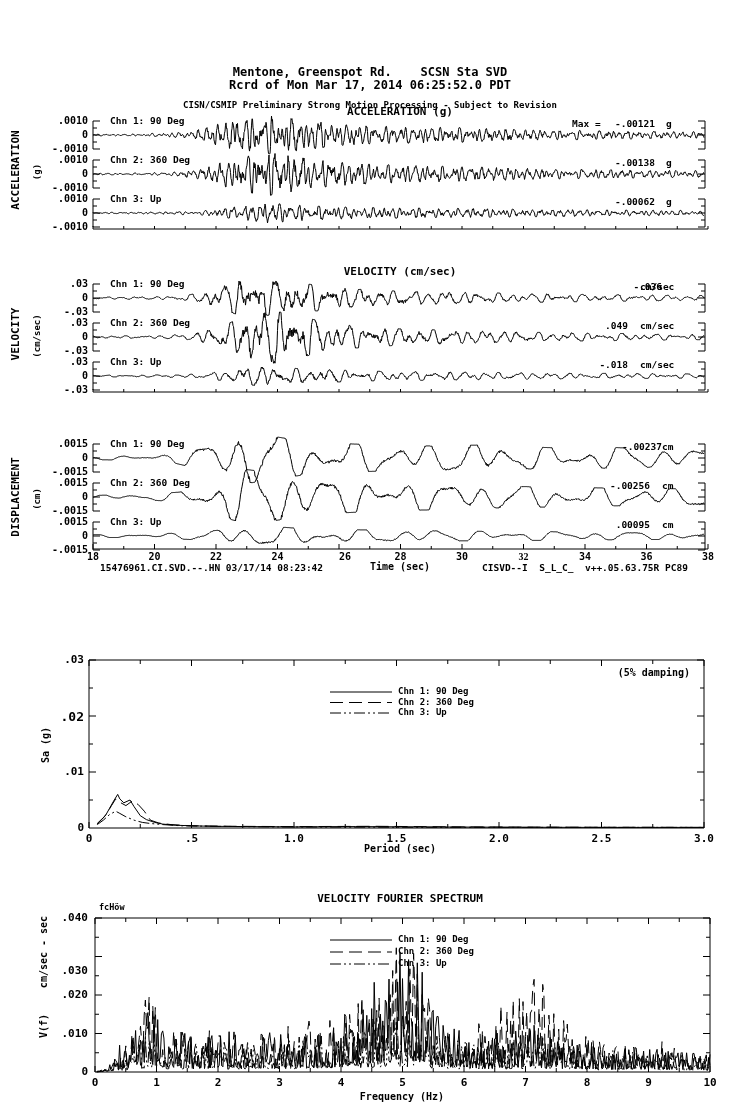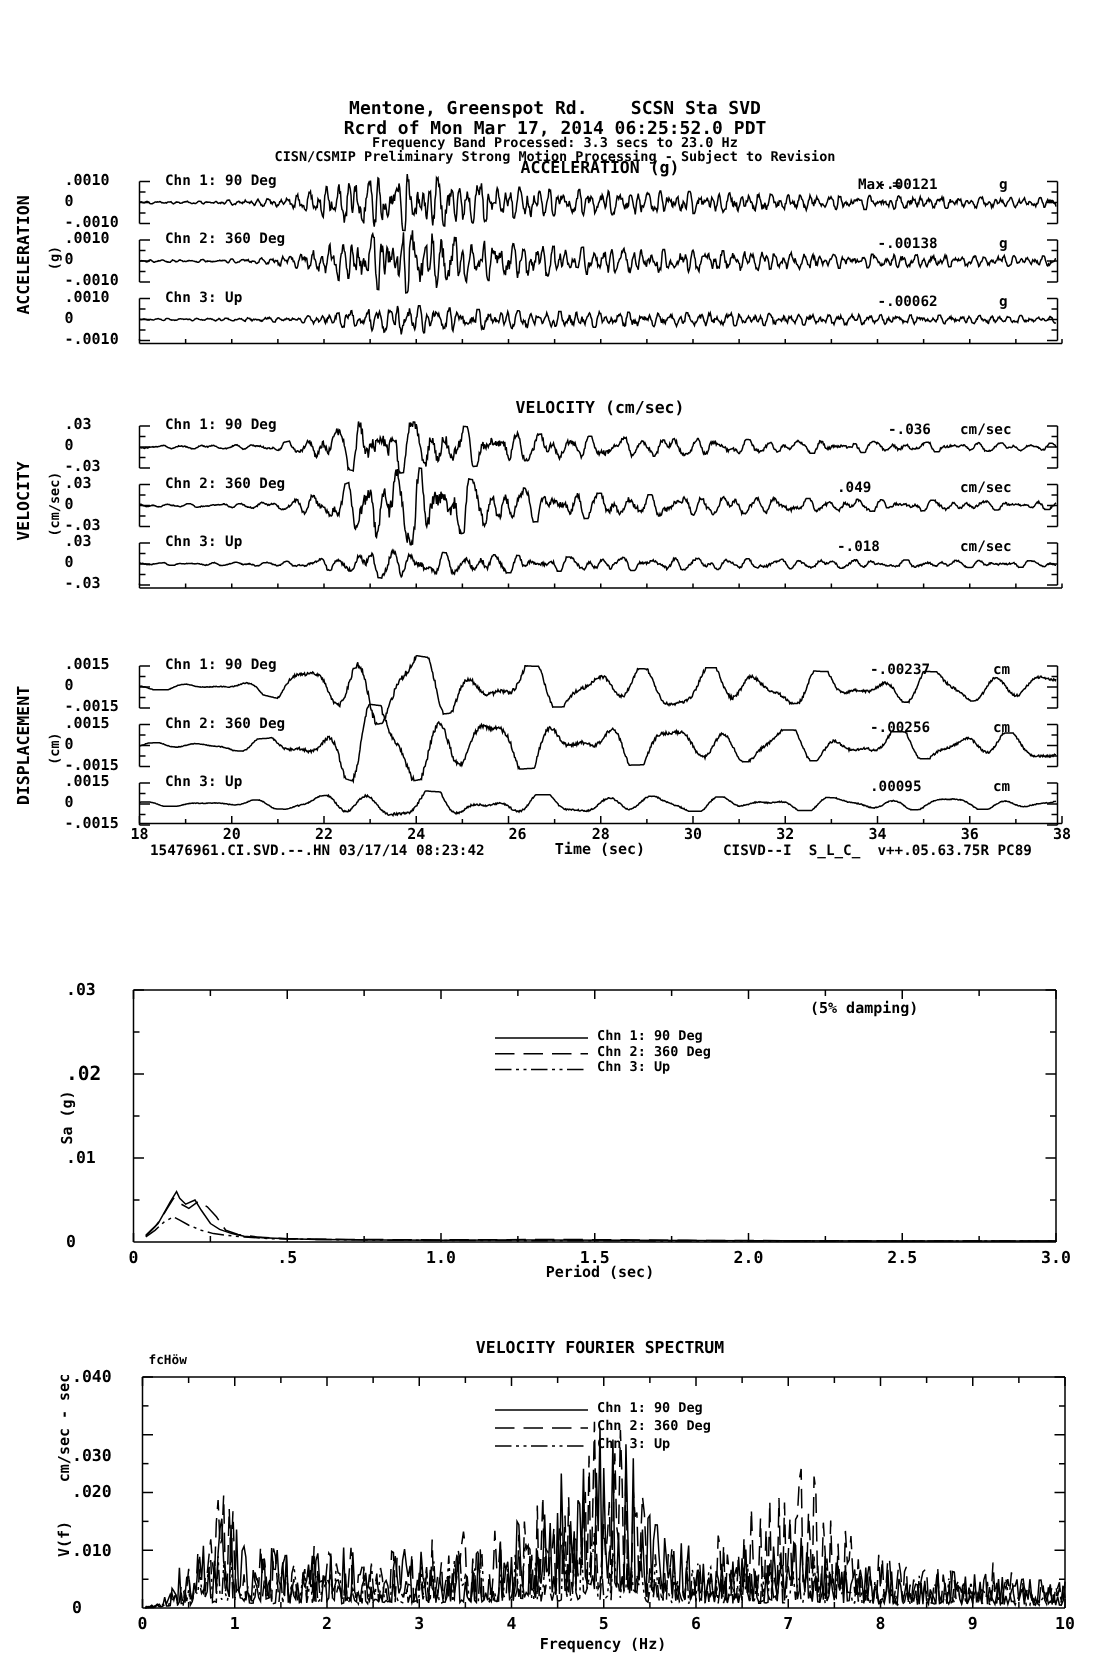--- a/index.html
+++ b/index.html
@@ -1,20 +1,20 @@
 <!DOCTYPE html>
 <html><head>
 <meta charset="utf-8">
 <style>
   html,body{margin:0;padding:0;background:#fff;}
   .page{position:relative;width:739px;height:1115px;background:#fff;overflow:hidden;
         font-family:"DejaVu Sans Mono",monospace;color:#000;border-radius:20px;}
   .t{position:absolute;white-space:pre;font-weight:bold;line-height:1.05;}
   .c{text-align:center;}
-  .r{text-align:left;}
+  .r{text-align:right;}
   .rot{transform:translate(-50%,-50%) rotate(-90deg);transform-origin:center;}
   svg{position:absolute;left:0;top:0;}
 </style>
 </head>
 <body>
 
 <div class="page">
   <svg id="plot-svg" width="739" height="1115">
       <line x1="93" y1="229" x2="708" y2="229" stroke="#000000" stroke-width="1"></line>
       <line x1="93" y1="229" x2="93" y2="226" stroke="#000000" stroke-width="1"></line>
@@ -312,21 +312,20 @@
       <polyline points="96.8,1072 97.5,1071.8 98.7,1071.0 99.9,1071.1 101.2,1070.1 102.4,1071.2 103.6,1070.5 104.8,1070.2 106.1,1069.5 107.3,1071.0 108.5,1070.9 109.8,1064.7 111.0,1070.6 112.2,1070.6 113.5,1070.4 114.7,1059.0 115.9,1060.8 117.1,1062.9 118.4,1069.3 119.6,1045.2 120.8,1069.0 122.1,1069.0 123.3,1064.3 124.5,1051.5 125.8,1051.1 127.0,1061.6 128.2,1067.5 129.4,1055.3 130.7,1061.2 131.9,1044.5 133.1,1037.9 134.4,1053.3 135.6,1030.5 136.8,1064.6 138.1,1061.3 139.3,1045.1 140.5,1065.2 141.7,1064.8 143.0,1040.6 144.2,1061.9 145.4,1035.4 146.7,1018.8 147.9,1012.5 149.1,1041.2 150.4,1047.9 151.6,1059.5 152.8,1064.6 154.0,1016.6 155.3,1052.6 156.5,1065.6 157.7,1019.6 159.0,1061.0 160.2,1057.3 161.4,1033.8 162.7,1030.9 163.9,1038.0 165.1,1061.4 166.3,1064.0 167.6,1067.0 168.8,1046.7 170.0,1054.2 171.3,1058.3 172.5,1065.1 173.7,1067.4 175.0,1039.7 176.2,1039.5 177.4,1066.0 178.6,1065.6 179.9,1065.0 181.1,1032.0 182.3,1046.1 183.6,1046.3 184.8,1033.4 186.0,1054.3 187.3,1057.7 188.5,1041.5 189.7,1064.1 190.9,1037.5 192.2,1062.9 193.4,1068.0 194.6,1056.4 195.9,1063.9 197.1,1066.2 198.3,1055.1 199.6,1065.7 200.8,1067.7 202.0,1051.7 203.2,1058.2 204.5,1053.3 205.7,1043.1 206.9,1056.1 208.2,1037.2 209.4,1067.6 210.6,1040.5 211.9,1035.6 213.1,1054.7 214.3,1054.0 215.5,1055.1 216.8,1050.5 218.0,1067.3 219.2,1065.3 220.5,1035.7 221.7,1061.1 222.9,1058.5 224.2,1053.7 225.4,1053.3 226.6,1057.8 227.8,1065.8 229.1,1031.7 230.3,1066.8 231.5,1065.4 232.8,1065.4 234.0,1067.3 235.2,1034.8 236.5,1061.3 237.7,1064.6 238.9,1061.7 240.1,1067.9 241.4,1057.1 242.6,1053.7 243.8,1048.6 245.1,1065.2 246.3,1067.4 247.5,1057.9 248.8,1067.6 250.0,1066.2 251.2,1066.5 252.4,1067.7 253.7,1063.9 254.9,1066.6 256.1,1055.8 257.4,1053.7 258.6,1057.3 259.8,1067.7 261.1,1068.2 262.3,1045.2 263.5,1037.4 264.7,1050.7 266.0,1062.2 267.2,1058.4 268.4,1040.3 269.7,1032.7 270.9,1043.5 272.1,1051.2 273.4,1043.9 274.6,1067.7 275.8,1067.3 277.0,1062.9 278.3,1053.3 279.5,1060.3 280.7,1034.5 282.0,1051.6 283.2,1056.5 284.4,1066.9 285.7,1067.7 286.9,1046.5 288.1,1058.7 289.3,1060.9 290.6,1066.8 291.8,1064.1 293.0,1051.9 294.3,1059.1 295.5,1068.1 296.7,1068.2 298.0,1064.5 299.2,1050.7 300.4,1067.6 301.6,1048.9 302.9,1062.1 304.1,1055.0 305.3,1037.3 306.6,1068.3 307.8,1066.7 309.0,1067.9 310.3,1054.6 311.5,1064.5 312.7,1066.7 313.9,1067.9 315.2,1046.8 316.4,1066.9 317.6,1068.2 318.9,1035.0 320.1,1058.3 321.3,1067.9 322.6,1066.8 323.8,1061.8 325.0,1066.4 326.2,1065.5 327.5,1067.7 328.7,1060.8 329.9,1067.2 331.2,1067.5 332.4,1067.4 333.6,1027.7 334.9,1067.1 336.1,1041.8 337.3,1045.9 338.5,1041.2 339.8,1061.4 341.0,1038.1 342.2,1066.5 343.5,1057.2 344.7,1014.3 345.9,1016.5 347.2,1044.8 348.4,1056.1 349.6,1065.0 350.8,1061.7 352.1,1063.5 353.3,1037.3 354.5,1059.0 355.8,1060.7 357.0,1065.2 358.2,1033.5 359.4,1049.9 360.7,1055.8 361.9,1042.8 363.1,1009.7 364.4,1048.1 365.6,1045.5 366.8,1015.3 368.1,1061.6 369.3,1050.8 370.5,1063.2 371.7,1008.6 373.0,1062.7 374.2,982.3 375.4,1029.0 376.7,1060.6 377.9,1058.2 379.1,1061.5 380.4,1014.1 381.6,1042.1 382.8,1020.9 384.0,1060.4 385.3,1000.2 386.5,1002.7 387.7,1038.8 389.0,979.1 390.2,1051.0 391.4,1055.2 392.7,1055.9 393.9,1056.3 395.1,1050.2 396.3,1059.4 397.6,981.9 398.8,1020.9 400.0,951.9 401.3,1052.2 402.5,978.6 403.7,1029.9 405.0,1052.3 406.2,1035.0 407.4,1030.8 408.6,959.6 409.9,1055.0 411.1,1058.3 412.3,1021.7 413.6,1060.3 414.8,1051.6 416.0,1060.7 417.3,962.8 418.5,1020.6 419.7,1062.1 420.9,1051.9 422.2,972.2 423.4,1060.3 424.6,1061.6 425.9,1046.3 427.1,1047.0 428.3,1019.7 429.6,1050.6 430.8,1064.6 432.0,1012.2 433.2,1010.3 434.5,1060.1 435.7,1026.8 436.9,1016.5 438.2,1016.6 439.4,1037.6 440.6,1052.7 441.9,1062.3 443.1,1025.4 444.3,1039.5 445.5,1052.2 446.8,1045.0 448.0,1063.0 449.2,1034.1 450.5,1059.9 451.7,1066.4 452.9,1059.8 454.2,1028.9 455.4,1063.4 456.6,1066.7 457.8,1045.5 459.1,1030.4 460.3,1066.5 461.5,1060.4 462.8,1063.6 464.0,1053.6 465.2,1046.8 466.5,1067.0 467.7,1065.4 468.9,1042.5 470.1,1064.7 471.4,1058.1 472.6,1051.8 473.8,1063.7 475.1,1060.9 476.3,1068.1 477.5,1047.3 478.8,1052.5 480.0,1061.1 481.2,1042.5 482.4,1062.7 483.7,1051.3 484.9,1068.7 486.1,1063.4 487.4,1063.3 488.6,1041.1 489.8,1065.6 491.1,1063.6 492.3,1068.1 493.5,1062.6 494.7,1038.8 496.0,1052.8 497.2,1033.1 498.4,1062.0 499.7,1067.4 500.9,1049.4 502.1,1067.7 503.4,1047.2 504.6,1064.8 505.8,1067.8 507.0,1067.8 508.3,1067.3 509.5,1066.8 510.7,1048.5 512.0,1063.3 513.2,1066.3 514.4,1066.7 515.7,1031.1 516.9,1047.8 518.1,1067.2 519.3,1053.8 520.6,1044.1 521.8,1043.8 523.0,1067.0 524.3,1051.1 525.5,1044.3 526.7,1053.5 528.0,1049.8 529.2,1028.6 530.4,1030.4 531.6,1066.1 532.9,1060.1 534.1,1025.2 535.3,1048.7 536.6,1061.4 537.8,1034.8 539.0,1065.7 540.3,1060.5 541.5,1067.8 542.7,1055.1 543.9,1050.6 545.2,1067.9 546.4,1068.0 547.6,1049.1 548.9,1066.5 550.1,1037.4 551.3,1067.3 552.6,1063.9 553.8,1050.6 555.0,1060.3 556.2,1066.8 557.5,1041.7 558.7,1055.6 559.9,1060.3 561.2,1047.9 562.4,1068.7 563.6,1043.6 564.9,1067.3 566.1,1067.1 567.3,1056.4 568.5,1052.6 569.8,1046.3 571.0,1063.3 572.2,1055.3 573.5,1046.5 574.7,1053.4 575.9,1069.0 577.2,1045.1 578.4,1067.1 579.6,1051.0 580.8,1054.6 582.1,1069.1 583.3,1060.1 584.5,1058.7 585.8,1068.7 587.0,1067.0 588.2,1065.7 589.5,1068.8 590.7,1062.6 591.9,1046.5 593.1,1068.9 594.4,1047.7 595.6,1068.9 596.8,1067.2 598.1,1069.4 599.3,1052.6 600.5,1057.3 601.8,1067.9 603.0,1062.8 604.2,1055.6 605.4,1066.6 606.7,1062.1 607.9,1068.5 609.1,1061.0 610.4,1056.2 611.6,1056.6 612.8,1069.5 614.1,1055.3 615.3,1069.5 616.5,1053.9 617.7,1066.9 619.0,1069.5 620.2,1059.6 621.4,1062.9 622.7,1065.5 623.9,1069.5 625.1,1048.4 626.4,1068.8 627.6,1068.2 628.8,1067.5 630.0,1055.2 631.3,1067.2 632.5,1069.4 633.7,1066.4 635.0,1047.7 636.2,1048.1 637.4,1060.2 638.7,1056.7 639.9,1066.2 641.1,1069.4 642.3,1064.6 643.6,1051.1 644.8,1069.3 646.0,1066.3 647.3,1063.9 648.5,1069.2 649.7,1049.5 651.0,1067.4 652.2,1065.5 653.4,1054.6 654.6,1068.9 655.9,1053.2 657.1,1049.3 658.3,1069.5 659.6,1058.1 660.8,1064.4 662.0,1066.9 663.3,1069.6 664.5,1063.2 665.7,1052.7 666.9,1069.3 668.2,1051.3 669.4,1069.7 670.6,1064.0 671.9,1069.4 673.1,1065.5 674.3,1060.5 675.6,1057.3 676.8,1057.3 678.0,1052.9 679.2,1067.3 680.5,1062.0 681.7,1059.3 682.9,1069.6 684.2,1060.4 685.4,1066.4 686.6,1052.8 687.9,1065.6 689.1,1069.0 690.3,1065.3 691.5,1069.6 692.8,1053.5 694.0,1053.4 695.2,1061.2 696.5,1061.7 697.7,1067.8 698.9,1062.6 700.2,1056.2 701.4,1069.7 702.6,1063.0 703.8,1070.1 705.1,1064.4 706.3,1070.0 707.5,1070.1 708.8,1067.0 710.0,1054.4" fill="none" stroke="#000000" stroke-width="1"></polyline>
       <polyline points="96.8,1072 97.5,1071.8 98.7,1071.7 99.9,1071.4 101.2,1070.9 102.4,1071.3 103.6,1071.3 104.8,1069.5 106.1,1071.0 107.3,1071.2 108.5,1070.4 109.8,1066.4 111.0,1069.2 112.2,1066.2 113.5,1062.9 114.7,1066.1 115.9,1070.2 117.1,1069.3 118.4,1070.0 119.6,1067.9 120.8,1057.1 122.1,1056.7 123.3,1068.4 124.5,1058.7 125.8,1045.9 127.0,1068.4 128.2,1068.7 129.4,1058.5 130.7,1059.0 131.9,1034.9 133.1,1056.1 134.4,1062.3 135.6,1060.1 136.8,1060.2 138.1,1049.4 139.3,1037.3 140.5,1026.2 141.7,1042.2 143.0,1052.2 144.2,1015.1 145.4,1000.0 146.7,1030.4 147.9,1026.2 149.1,996.9 150.4,1060.8 151.6,1053.4 152.8,1005.5 154.0,1041.2 155.3,1007.5 156.5,1046.7 157.7,1059.4 159.0,1060.4 160.2,1063.5 161.4,1063.1 162.7,1049.6 163.9,1067.0 165.1,1059.6 166.3,1059.4 167.6,1067.1 168.8,1067.1 170.0,1064.7 171.3,1052.1 172.5,1057.6 173.7,1031.1 175.0,1050.7 176.2,1039.4 177.4,1050.3 178.6,1067.8 179.9,1054.8 181.1,1067.8 182.3,1032.3 183.6,1037.3 184.8,1053.2 186.0,1067.9 187.3,1052.5 188.5,1043.2 189.7,1039.0 190.9,1033.6 192.2,1068.5 193.4,1067.9 194.6,1060.5 195.9,1052.7 197.1,1064.8 198.3,1056.5 199.6,1068.4 200.8,1067.6 202.0,1048.2 203.2,1052.3 204.5,1065.1 205.7,1048.2 206.9,1055.9 208.2,1062.8 209.4,1030.7 210.6,1067.9 211.9,1045.2 213.1,1062.1 214.3,1067.9 215.5,1053.9 216.8,1057.0 218.0,1043.3 219.2,1035.4 220.5,1037.7 221.7,1066.3 222.9,1063.7 224.2,1062.7 225.4,1057.7 226.6,1059.5 227.8,1064.9 229.1,1067.8 230.3,1050.5 231.5,1066.8 232.8,1048.1 234.0,1031.9 235.2,1062.8 236.5,1067.0 237.7,1067.9 238.9,1050.1 240.1,1049.7 241.4,1044.5 242.6,1054.0 243.8,1051.4 245.1,1062.0 246.3,1049.6 247.5,1066.0 248.8,1061.2 250.0,1057.5 251.2,1049.0 252.4,1068.0 253.7,1058.8 254.9,1067.9 256.1,1068.3 257.4,1067.0 258.6,1067.9 259.8,1066.9 261.1,1034.2 262.3,1034.9 263.5,1068.1 264.7,1038.3 266.0,1040.6 267.2,1061.6 268.4,1064.1 269.7,1062.0 270.9,1062.1 272.1,1056.1 273.4,1056.6 274.6,1035.5 275.8,1067.9 277.0,1067.4 278.3,1067.4 279.5,1048.6 280.7,1054.3 282.0,1066.2 283.2,1061.2 284.4,1048.7 285.7,1067.1 286.9,1065.5 288.1,1026.4 289.3,1067.8 290.6,1059.7 291.8,1050.5 293.0,1054.8 294.3,1041.5 295.5,1066.5 296.7,1057.0 298.0,1049.3 299.2,1064.2 300.4,1066.9 301.6,1064.6 302.9,1066.5 304.1,1040.3 305.3,1032.2 306.6,1041.1 307.8,1029.4 309.0,1021.1 310.3,1031.9 311.5,1067.2 312.7,1066.3 313.9,1067.2 315.2,1039.0 316.4,1066.5 317.6,1035.9 318.9,1034.0 320.1,1030.7 321.3,1064.4 322.6,1066.9 323.8,1067.0 325.0,1066.9 326.2,1048.1 327.5,1066.9 328.7,1051.2 329.9,1020.5 331.2,1046.4 332.4,1043.8 333.6,1027.8 334.9,1060.5 336.1,1064.3 337.3,1066.4 338.5,1046.2 339.8,1064.9 341.0,1066.5 342.2,1055.0 343.5,1064.4 344.7,1060.1 345.9,1023.1 347.2,1065.6 348.4,1065.7 349.6,1014.4 350.8,1032.9 352.1,1030.4 353.3,1063.2 354.5,1036.6 355.8,1061.9 357.0,1064.6 358.2,1003.6 359.4,1064.2 360.7,1035.1 361.9,997.7 363.1,1063.2 364.4,1054.1 365.6,1052.4 366.8,1037.1 368.1,1034.7 369.3,1018.1 370.5,1062.9 371.7,1041.5 373.0,1019.0 374.2,1022.8 375.4,1049.4 376.7,1010.3 377.9,1060.6 379.1,998.1 380.4,1048.7 381.6,1061.2 382.8,1025.9 384.0,1026.2 385.3,1050.9 386.5,1038.3 387.7,1045.3 389.0,1009.5 390.2,994.6 391.4,1059.7 392.7,970.5 393.9,1053.7 395.1,1009.3 396.3,947.8 397.6,1032.4 398.8,1059.2 400.0,1056.9 401.3,1037.6 402.5,1016.1 403.7,1036.7 405.0,1023.2 406.2,1001.3 407.4,1060.3 408.6,1019.1 409.9,968.8 411.1,1017.4 412.3,1026.6 413.6,953.4 414.8,989.7 416.0,1058.1 417.3,973.9 418.5,1062.0 419.7,1051.5 420.9,1061.3 422.2,994.6 423.4,1011.1 424.6,1008.3 425.9,1054.7 427.1,1026.3 428.3,997.6 429.6,1009.3 430.8,1035.7 432.0,1064.9 433.2,1045.6 434.5,1059.4 435.7,1061.7 436.9,1052.4 438.2,1064.9 439.4,1051.4 440.6,1060.4 441.9,1066.8 443.1,1048.7 444.3,1066.8 445.5,1036.1 446.8,1044.7 448.0,1031.6 449.2,1045.9 450.5,1053.0 451.7,1058.6 452.9,1067.7 454.2,1065.5 455.4,1060.7 456.6,1065.7 457.8,1047.2 459.1,1056.4 460.3,1066.1 461.5,1063.4 462.8,1053.9 464.0,1066.9 465.2,1065.3 466.5,1042.5 467.7,1061.7 468.9,1051.6 470.1,1068.2 471.4,1058.7 472.6,1067.9 473.8,1049.0 475.1,1059.8 476.3,1065.3 477.5,1063.8 478.8,1023.7 480.0,1030.7 481.2,1067.6 482.4,1030.2 483.7,1067.3 484.9,1036.4 486.1,1047.7 487.4,1058.7 488.6,1067.3 489.8,1062.3 491.1,1064.6 492.3,1035.8 493.5,1057.8 494.7,1066.9 496.0,1025.1 497.2,1049.1 498.4,1064.8 499.7,1052.2 500.9,1006.2 502.1,1040.3 503.4,1056.4 504.6,1063.6 505.8,1049.2 507.0,1012.3 508.3,1064.0 509.5,1063.4 510.7,1019.7 512.0,1059.5 513.2,1000.7 514.4,1062.6 515.7,1049.6 516.9,1056.3 518.1,1063.5 519.3,998.7 520.6,1054.1 521.8,1058.8 523.0,1001.6 524.3,1059.2 525.5,1036.6 526.7,1011.6 528.0,1057.3 529.2,1045.2 530.4,1013.0 531.6,1010.8 532.9,986.3 534.1,979.3 535.3,1054.3 536.6,1053.8 537.8,1050.6 539.0,1008.5 540.3,1030.7 541.5,1059.9 542.7,984.4 543.9,994.0 545.2,1061.8 546.4,1058.5 547.6,1060.7 548.9,1015.1 550.1,1035.0 551.3,1062.6 552.6,1064.3 553.8,1013.7 555.0,1054.0 556.2,1063.5 557.5,1065.1 558.7,1029.1 559.9,1060.8 561.2,1051.4 562.4,1062.8 563.6,1020.6 564.9,1042.3 566.1,1040.0 567.3,1024.1 568.5,1047.8 569.8,1061.2 571.0,1060.2 572.2,1039.5 573.5,1066.5 574.7,1064.7 575.9,1060.4 577.2,1067.0 578.4,1050.4 579.6,1041.2 580.8,1059.8 582.1,1065.5 583.3,1057.1 584.5,1065.7 585.8,1036.5 587.0,1059.7 588.2,1038.6 589.5,1066.7 590.7,1057.2 591.9,1038.5 593.1,1040.9 594.4,1059.6 595.6,1067.1 596.8,1068.7 598.1,1053.5 599.3,1041.2 600.5,1049.5 601.8,1068.4 603.0,1047.8 604.2,1044.6 605.4,1068.9 606.7,1056.4 607.9,1064.0 609.1,1053.0 610.4,1059.9 611.6,1069.0 612.8,1063.5 614.1,1053.7 615.3,1047.9 616.5,1046.8 617.7,1046.4 619.0,1068.6 620.2,1062.4 621.4,1068.6 622.7,1069.2 623.9,1056.9 625.1,1044.8 626.4,1068.9 627.6,1068.3 628.8,1049.7 630.0,1058.5 631.3,1065.3 632.5,1060.8 633.7,1047.0 635.0,1068.5 636.2,1053.2 637.4,1066.6 638.7,1058.8 639.9,1058.2 641.1,1061.8 642.3,1053.4 643.6,1060.4 644.8,1069.0 646.0,1058.4 647.3,1062.0 648.5,1062.3 649.7,1067.3 651.0,1069.0 652.2,1062.1 653.4,1064.1 654.6,1068.9 655.9,1068.8 657.1,1069.0 658.3,1054.6 659.6,1068.2 660.8,1064.3 662.0,1041.7 663.3,1063.9 664.5,1069.0 665.7,1058.3 666.9,1068.8 668.2,1068.9 669.4,1056.5 670.6,1059.0 671.9,1052.7 673.1,1061.6 674.3,1048.2 675.6,1062.1 676.8,1069.0 678.0,1066.7 679.2,1066.9 680.5,1056.9 681.7,1049.4 682.9,1058.5 684.2,1062.4 685.4,1056.8 686.6,1061.3 687.9,1066.7 689.1,1065.8 690.3,1069.4 691.5,1065.1 692.8,1068.9 694.0,1055.1 695.2,1055.1 696.5,1066.7 697.7,1069.3 698.9,1058.3 700.2,1062.5 701.4,1058.0 702.6,1068.6 703.8,1057.1 705.1,1064.1 706.3,1058.7 707.5,1068.5 708.8,1056.4 710.0,1065.6" fill="none" stroke="#000000" stroke-width="1" stroke-dasharray="13,6"></polyline>
       <polyline points="96.8,1072 97.5,1071.0 98.7,1071.7 99.9,1071.6 101.2,1071.5 102.4,1071.6 103.6,1070.5 104.8,1069.8 106.1,1071.3 107.3,1071.4 108.5,1069.7 109.8,1070.5 111.0,1070.1 112.2,1070.8 113.5,1067.0 114.7,1062.7 115.9,1066.8 117.1,1061.8 118.4,1069.6 119.6,1068.7 120.8,1061.7 122.1,1070.5 123.3,1059.9 124.5,1067.5 125.8,1059.8 127.0,1069.9 128.2,1067.7 129.4,1060.0 130.7,1061.7 131.9,1062.6 133.1,1046.2 134.4,1059.8 135.6,1062.0 136.8,1052.5 138.1,1053.3 139.3,1045.9 140.5,1040.1 141.7,1068.3 143.0,1067.5 144.2,1068.1 145.4,1037.6 146.7,1063.7 147.9,1066.4 149.1,1043.4 150.4,1062.6 151.6,1067.1 152.8,1060.9 154.0,1034.5 155.3,1067.2 156.5,1066.7 157.7,1059.8 159.0,1058.5 160.2,1065.3 161.4,1065.5 162.7,1067.3 163.9,1062.8 165.1,1057.4 166.3,1068.6 167.6,1068.8 168.8,1068.7 170.0,1048.3 171.3,1053.3 172.5,1059.2 173.7,1064.6 175.0,1064.7 176.2,1053.7 177.4,1064.3 178.6,1056.9 179.9,1053.4 181.1,1065.3 182.3,1069.0 183.6,1068.6 184.8,1054.3 186.0,1049.0 187.3,1050.9 188.5,1069.1 189.7,1058.2 190.9,1049.4 192.2,1061.1 193.4,1069.0 194.6,1048.9 195.9,1043.5 197.1,1054.0 198.3,1066.4 199.6,1065.9 200.8,1060.1 202.0,1050.9 203.2,1046.1 204.5,1068.6 205.7,1062.0 206.9,1046.7 208.2,1068.5 209.4,1062.1 210.6,1050.7 211.9,1068.0 213.1,1066.8 214.3,1062.0 215.5,1050.3 216.8,1058.9 218.0,1052.6 219.2,1055.2 220.5,1049.6 221.7,1065.2 222.9,1066.8 224.2,1042.3 225.4,1048.5 226.6,1049.2 227.8,1069.2 229.1,1068.7 230.3,1049.1 231.5,1069.0 232.8,1067.5 234.0,1063.4 235.2,1059.1 236.5,1062.6 237.7,1066.5 238.9,1069.2 240.1,1063.5 241.4,1068.9 242.6,1044.3 243.8,1067.4 245.1,1069.1 246.3,1061.0 247.5,1041.5 248.8,1058.3 250.0,1063.7 251.2,1052.1 252.4,1061.7 253.7,1045.3 254.9,1051.9 256.1,1064.8 257.4,1058.9 258.6,1068.7 259.8,1067.9 261.1,1059.1 262.3,1056.0 263.5,1066.1 264.7,1065.5 266.0,1068.8 267.2,1067.9 268.4,1068.5 269.7,1061.1 270.9,1052.8 272.1,1068.4 273.4,1063.3 274.6,1068.6 275.8,1064.5 277.0,1059.1 278.3,1068.8 279.5,1063.2 280.7,1042.8 282.0,1063.5 283.2,1054.9 284.4,1044.7 285.7,1068.7 286.9,1048.5 288.1,1054.7 289.3,1040.8 290.6,1068.4 291.8,1059.8 293.0,1068.7 294.3,1068.7 295.5,1068.1 296.7,1068.6 298.0,1058.5 299.2,1037.0 300.4,1066.3 301.6,1067.8 302.9,1040.3 304.1,1054.8 305.3,1045.1 306.6,1038.1 307.8,1057.1 309.0,1056.1 310.3,1049.8 311.5,1051.3 312.7,1065.7 313.9,1067.3 315.2,1058.5 316.4,1045.5 317.6,1067.8 318.9,1067.7 320.1,1043.7 321.3,1036.0 322.6,1066.7 323.8,1062.6 325.0,1066.8 326.2,1067.7 327.5,1058.6 328.7,1067.4 329.9,1062.2 331.2,1068.1 332.4,1062.2 333.6,1049.7 334.9,1066.7 336.1,1056.9 337.3,1044.0 338.5,1045.2 339.8,1067.9 341.0,1064.1 342.2,1067.1 343.5,1036.6 344.7,1050.3 345.9,1064.6 347.2,1056.0 348.4,1061.8 349.6,1032.9 350.8,1030.5 352.1,1031.1 353.3,1032.9 354.5,1066.7 355.8,1066.3 357.0,1041.9 358.2,1066.1 359.4,1038.3 360.7,1067.6 361.9,1059.8 363.1,1046.1 364.4,1031.5 365.6,1036.1 366.8,1061.6 368.1,1067.1 369.3,1061.8 370.5,1055.8 371.7,1067.4 373.0,1067.2 374.2,1066.6 375.4,1026.9 376.7,1043.8 377.9,1065.5 379.1,1041.7 380.4,1067.1 381.6,1064.5 382.8,1034.4 384.0,1061.8 385.3,1066.3 386.5,1065.2 387.7,1029.4 389.0,1060.9 390.2,1062.4 391.4,1059.0 392.7,1052.3 393.9,1035.3 395.1,1036.9 396.3,1022.1 397.6,1056.0 398.8,1065.4 400.0,1066.7 401.3,1047.5 402.5,1065.2 403.7,1065.3 405.0,1064.0 406.2,1048.5 407.4,1066.8 408.6,1035.6 409.9,1042.1 411.1,1055.0 412.3,1056.4 413.6,1065.2 414.8,1050.8 416.0,1061.0 417.3,1058.5 418.5,1034.4 419.7,1058.6 420.9,1044.8 422.2,1060.0 423.4,1061.2 424.6,1049.9 425.9,1056.8 427.1,1035.0 428.3,1054.0 429.6,1064.0 430.8,1067.2 432.0,1068.1 433.2,1060.0 434.5,1046.2 435.7,1065.8 436.9,1036.2 438.2,1054.3 439.4,1066.9 440.6,1063.4 441.9,1067.6 443.1,1055.4 444.3,1058.6 445.5,1061.6 446.8,1065.3 448.0,1068.7 449.2,1050.6 450.5,1067.2 451.7,1054.0 452.9,1061.3 454.2,1065.9 455.4,1068.0 456.6,1066.7 457.8,1040.8 459.1,1069.1 460.3,1065.5 461.5,1046.2 462.8,1053.4 464.0,1066.4 465.2,1042.4 466.5,1059.2 467.7,1066.8 468.9,1069.1 470.1,1068.4 471.4,1059.2 472.6,1047.3 473.8,1044.8 475.1,1060.8 476.3,1067.7 477.5,1053.4 478.8,1069.0 480.0,1058.7 481.2,1057.0 482.4,1068.7 483.7,1063.7 484.9,1067.9 486.1,1061.8 487.4,1046.6 488.6,1068.9 489.8,1049.5 491.1,1044.8 492.3,1068.6 493.5,1050.8 494.7,1068.9 496.0,1051.0 497.2,1060.7 498.4,1042.8 499.7,1068.5 500.9,1059.3 502.1,1068.8 503.4,1065.2 504.6,1050.4 505.8,1068.8 507.0,1068.8 508.3,1044.1 509.5,1068.4 510.7,1068.6 512.0,1068.2 513.2,1042.4 514.4,1053.8 515.7,1064.9 516.9,1064.1 518.1,1068.5 519.3,1047.6 520.6,1034.3 521.8,1068.5 523.0,1068.5 524.3,1064.3 525.5,1063.3 526.7,1063.4 528.0,1047.2 529.2,1053.3 530.4,1066.6 531.6,1056.5 532.9,1051.9 534.1,1068.4 535.3,1068.1 536.6,1059.3 537.8,1044.5 539.0,1036.3 540.3,1065.0 541.5,1065.4 542.7,1037.7 543.9,1060.6 545.2,1043.7 546.4,1068.6 547.6,1064.0 548.9,1058.9 550.1,1068.9 551.3,1039.1 552.6,1062.6 553.8,1047.7 555.0,1047.1 556.2,1059.6 557.5,1059.5 558.7,1043.8 559.9,1054.4 561.2,1062.7 562.4,1055.7 563.6,1043.7 564.9,1061.4 566.1,1061.6 567.3,1061.9 568.5,1069.3 569.8,1068.5 571.0,1049.3 572.2,1067.8 573.5,1050.6 574.7,1068.8 575.9,1069.5 577.2,1059.9 578.4,1063.5 579.6,1069.5 580.8,1065.1 582.1,1068.4 583.3,1054.0 584.5,1059.7 585.8,1068.9 587.0,1069.2 588.2,1067.0 589.5,1060.5 590.7,1063.8 591.9,1053.9 593.1,1064.4 594.4,1063.1 595.6,1069.1 596.8,1060.6 598.1,1069.8 599.3,1069.7 600.5,1069.8 601.8,1069.2 603.0,1068.0 604.2,1062.4 605.4,1062.1 606.7,1069.3 607.9,1063.2 609.1,1067.7 610.4,1060.6 611.6,1069.8 612.8,1050.6 614.1,1061.6 615.3,1063.0 616.5,1056.6 617.7,1062.2 619.0,1067.7 620.2,1069.5 621.4,1067.7 622.7,1055.9 623.9,1057.5 625.1,1054.8 626.4,1067.3 627.6,1064.0 628.8,1067.6 630.0,1062.1 631.3,1069.2 632.5,1052.4 633.7,1069.7 635.0,1065.3 636.2,1068.2 637.4,1057.2 638.7,1054.5 639.9,1065.8 641.1,1068.1 642.3,1055.4 643.6,1067.1 644.8,1068.3 646.0,1065.9 647.3,1054.4 648.5,1065.9 649.7,1062.4 651.0,1059.5 652.2,1069.5 653.4,1061.5 654.6,1059.9 655.9,1061.0 657.1,1063.0 658.3,1062.8 659.6,1069.5 660.8,1069.9 662.0,1053.8 663.3,1061.8 664.5,1055.2 665.7,1067.7 666.9,1069.8 668.2,1066.8 669.4,1058.2 670.6,1052.4 671.9,1061.8 673.1,1062.1 674.3,1067.6 675.6,1067.5 676.8,1069.9 678.0,1066.4 679.2,1064.6 680.5,1061.3 681.7,1055.5 682.9,1062.7 684.2,1070.2 685.4,1069.0 686.6,1070.1 687.9,1063.0 689.1,1069.7 690.3,1069.9 691.5,1068.0 692.8,1070.2 694.0,1067.1 695.2,1065.5 696.5,1064.1 697.7,1062.3 698.9,1069.2 700.2,1067.5 701.4,1069.4 702.6,1067.5 703.8,1067.6 705.1,1058.6 706.3,1054.9 707.5,1070.3 708.8,1057.9 710.0,1058.8" fill="none" stroke="#000000" stroke-width="1" stroke-dasharray="11,3,2,3,2,3"></polyline>
       <line x1="330" y1="940" x2="392" y2="940" stroke="#000000" stroke-width="1"></line>
       <line x1="330" y1="952" x2="392" y2="952" stroke="#000000" stroke-width="1" stroke-dasharray="13,6"></line>
       <line x1="330" y1="964" x2="392" y2="964" stroke="#000000" stroke-width="1" stroke-dasharray="11,3,2,3,2,3"></line>
     </svg>
 
   <div class="t c" style="left:120px;top:66px;width:500px;font-size:12px">Mentone, Greenspot Rd.    SCSN Sta SVD</div>
   <div class="t c" style="left:120px;top:79px;width:500px;font-size:12px">Rcrd of Mon Mar 17, 2014 06:25:52.0 PDT</div>
-  <div class="t c" style="left:120px;top:92px;width:500px;font-size:9px">Frequency Band Processed: 3.3 secs to 23.0 Hz</div>
   <div class="t c" style="left:200px;top:106px;width:400px;font-size:11px">ACCELERATION (g)</div>
 
   <div class="t c" style="left:120px;top:101px;width:500px;font-size:9px">CISN/CSMIP Preliminary Strong Motion Processing - Subject to Revision</div>
   <div class="t c" style="left:200px;top:266px;width:400px;font-size:11px">VELOCITY (cm/sec)</div>
 
   <div class="t rot" style="left:16px;top:170px;font-size:11px">ACCELERATION</div>
   <div class="t rot" style="left:38px;top:172px;font-size:9px">(g)</div>
   <div class="t rot" style="left:16px;top:334px;font-size:11px">VELOCITY</div>
   <div class="t rot" style="left:38px;top:336px;font-size:9px">(cm/sec)</div>
   <div class="t rot" style="left:16px;top:497px;font-size:11px">DISPLACEMENT</div>
@@ -382,29 +381,29 @@
     <div class="t" style="left: 110px; top: 357px; font-size: 9.5px;">Chn 3: Up</div>
     <div class="t r" style="left: 558px; top: 360px; width: 70px; font-size: 9.5px;">-.018</div>
     <div class="t" style="left: 640px; top: 360px; font-size: 9.5px;">cm/sec</div>
     <div class="t c" style="left: 81px; top: 552px; width: 24px; font-size: 10px;">18</div>
     <div class="t c" style="left: 142.5px; top: 552px; width: 24px; font-size: 10px;">20</div>
     <div class="t c" style="left: 204px; top: 552px; width: 24px; font-size: 10px;">22</div>
     <div class="t c" style="left: 265.5px; top: 552px; width: 24px; font-size: 10px;">24</div>
     <div class="t c" style="left: 327px; top: 552px; width: 24px; font-size: 10px; text-align: right;">26</div>
     <div class="t c" style="left: 388.5px; top: 552px; width: 24px; font-size: 10px;">28</div>
     <div class="t c" style="left: 450px; top: 552px; width: 24px; font-size: 10px;">30</div>
-    <div class="t c" style="left: 511.5px; top: 552px; width: 24px; font-size: 10px;">32</div>
+    <div class="t c" style="left: 511.5px; top: 552px; width: 24px; font-size: 10px; font-family: Liberation Serif, serif;">32</div>
     <div class="t c" style="left: 573px; top: 552px; width: 24px; font-size: 10px;">34</div>
     <div class="t c" style="left: 634.5px; top: 552px; width: 24px; font-size: 10px;">36</div>
     <div class="t c" style="left: 696px; top: 552px; width: 24px; font-size: 10px;">38</div>
     <div class="t r" style="left: 43px; top: 439px; width: 45px; font-size: 10px;">.0015</div>
     <div class="t r" style="left: 43px; top: 453px; width: 45px; font-size: 10px;">0</div>
     <div class="t r" style="left: 43px; top: 467px; width: 45px; font-size: 10px;">-.0015</div>
     <div class="t" style="left: 110px; top: 439px; font-size: 9.5px;">Chn 1: 90 Deg</div>
-    <div class="t r" style="left: 580px; top: 442px; width: 70px; font-size: 9.5px;">-.00237</div>
+    <div class="t r" style="left: 592px; top: 442px; width: 70px; font-size: 9.5px;">-.00237</div>
     <div class="t" style="left: 662px; top: 442px; font-size: 9.5px;">cm</div>
     <div class="t r" style="left: 43px; top: 478px; width: 45px; font-size: 10px;">.0015</div>
     <div class="t r" style="left: 43px; top: 492px; width: 45px; font-size: 10px;">0</div>
     <div class="t r" style="left: 43px; top: 506px; width: 45px; font-size: 10px;">-.0015</div>
     <div class="t" style="left: 110px; top: 478px; font-size: 9.5px;">Chn 2: 360 Deg</div>
     <div class="t r" style="left: 580px; top: 481px; width: 70px; font-size: 9.5px;">-.00256</div>
     <div class="t" style="left: 662px; top: 481px; font-size: 9.5px;">cm</div>
     <div class="t r" style="left: 43px; top: 517px; width: 45px; font-size: 10px;">.0015</div>
     <div class="t r" style="left: 43px; top: 531px; width: 45px; font-size: 10px;">0</div>
     <div class="t r" style="left: 43px; top: 545px; width: 45px; font-size: 10px;">-.0015</div>

